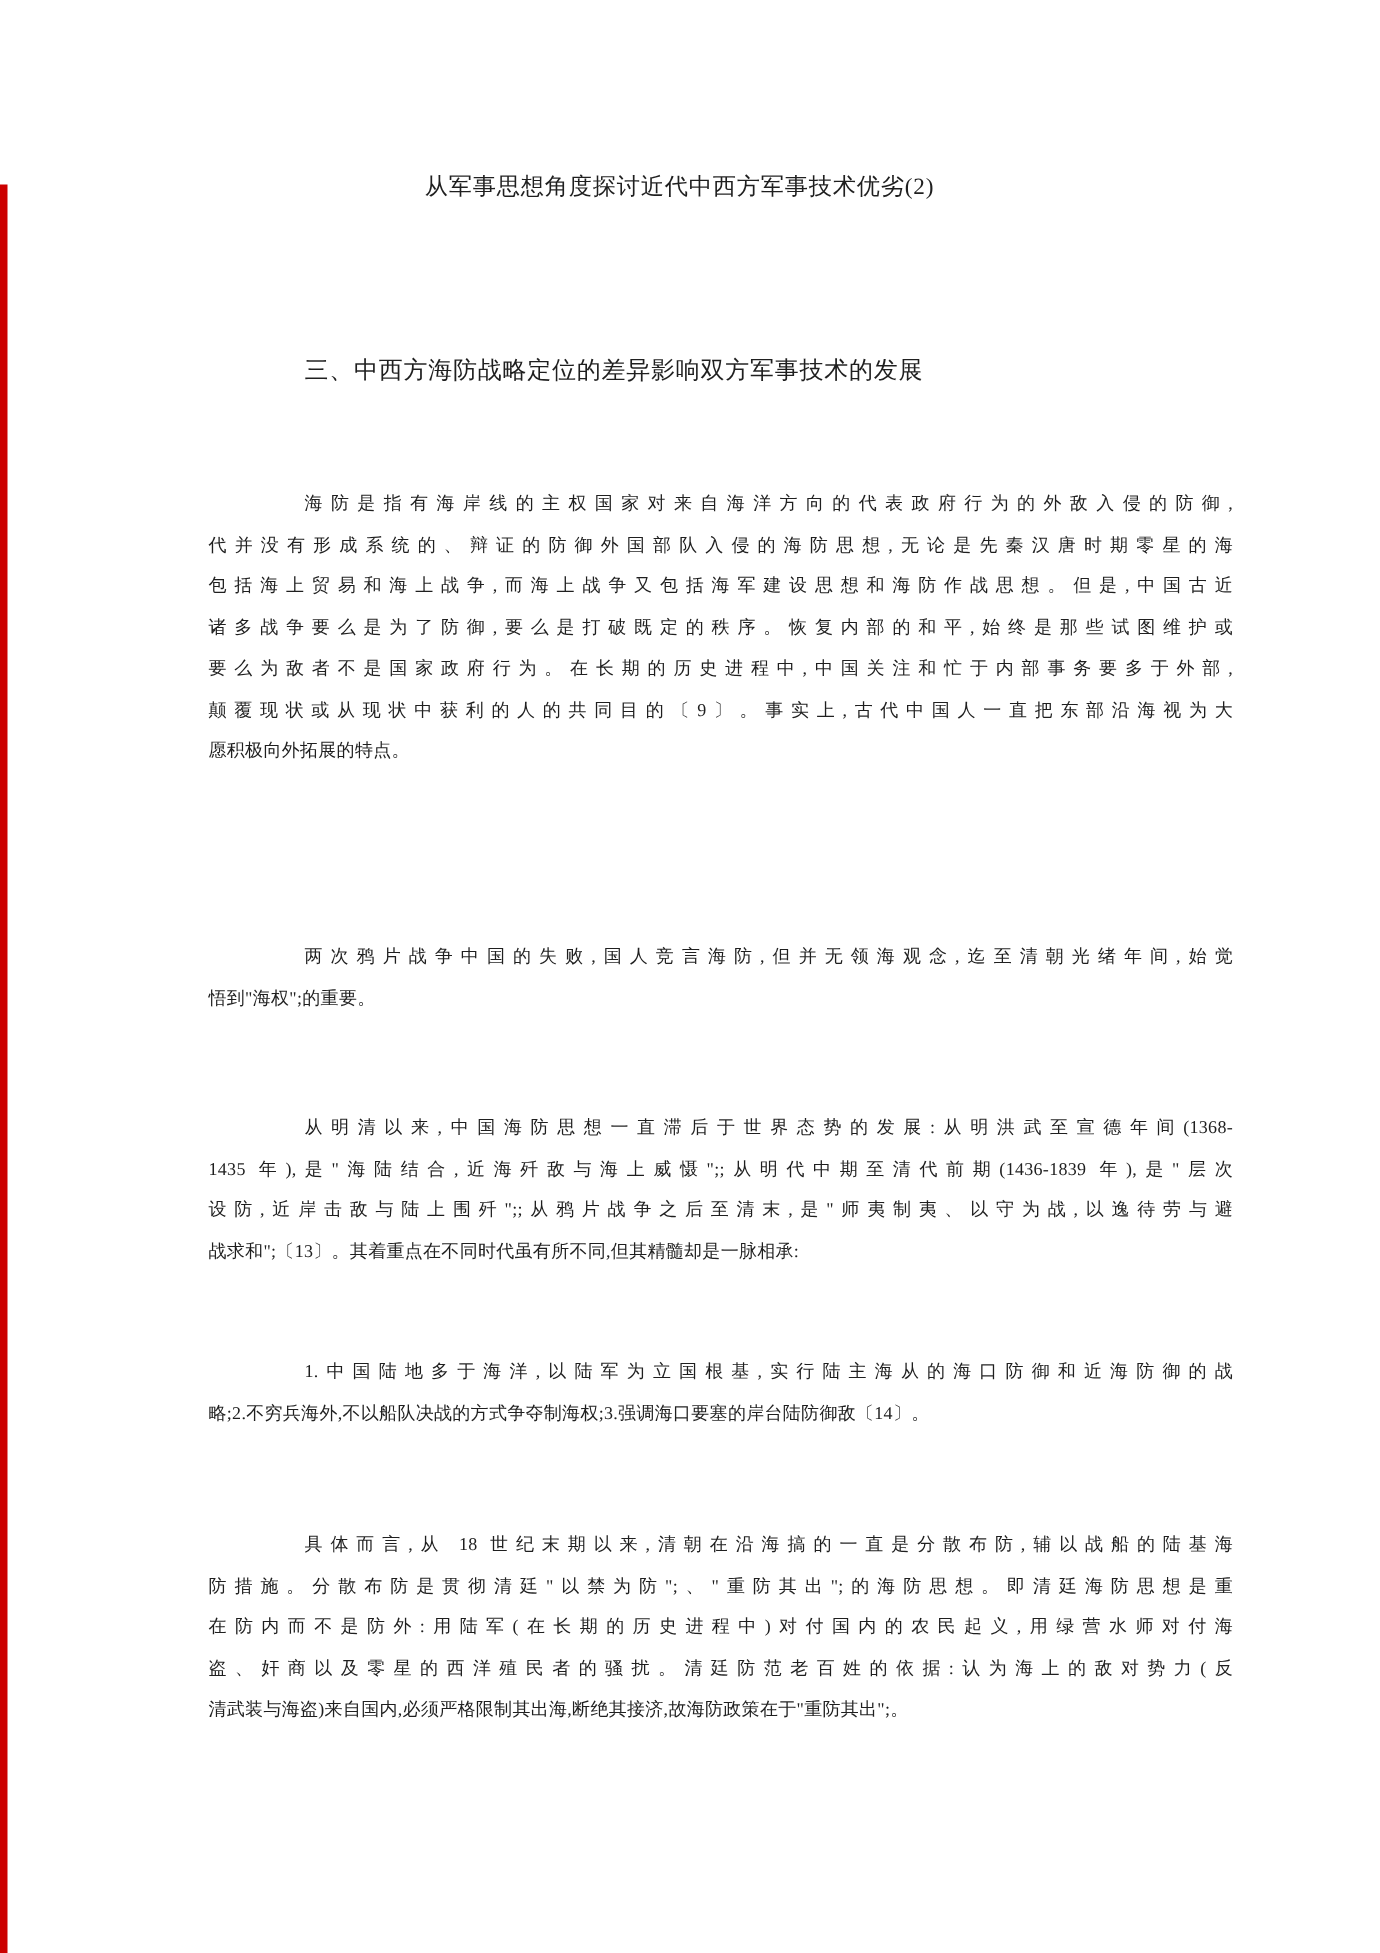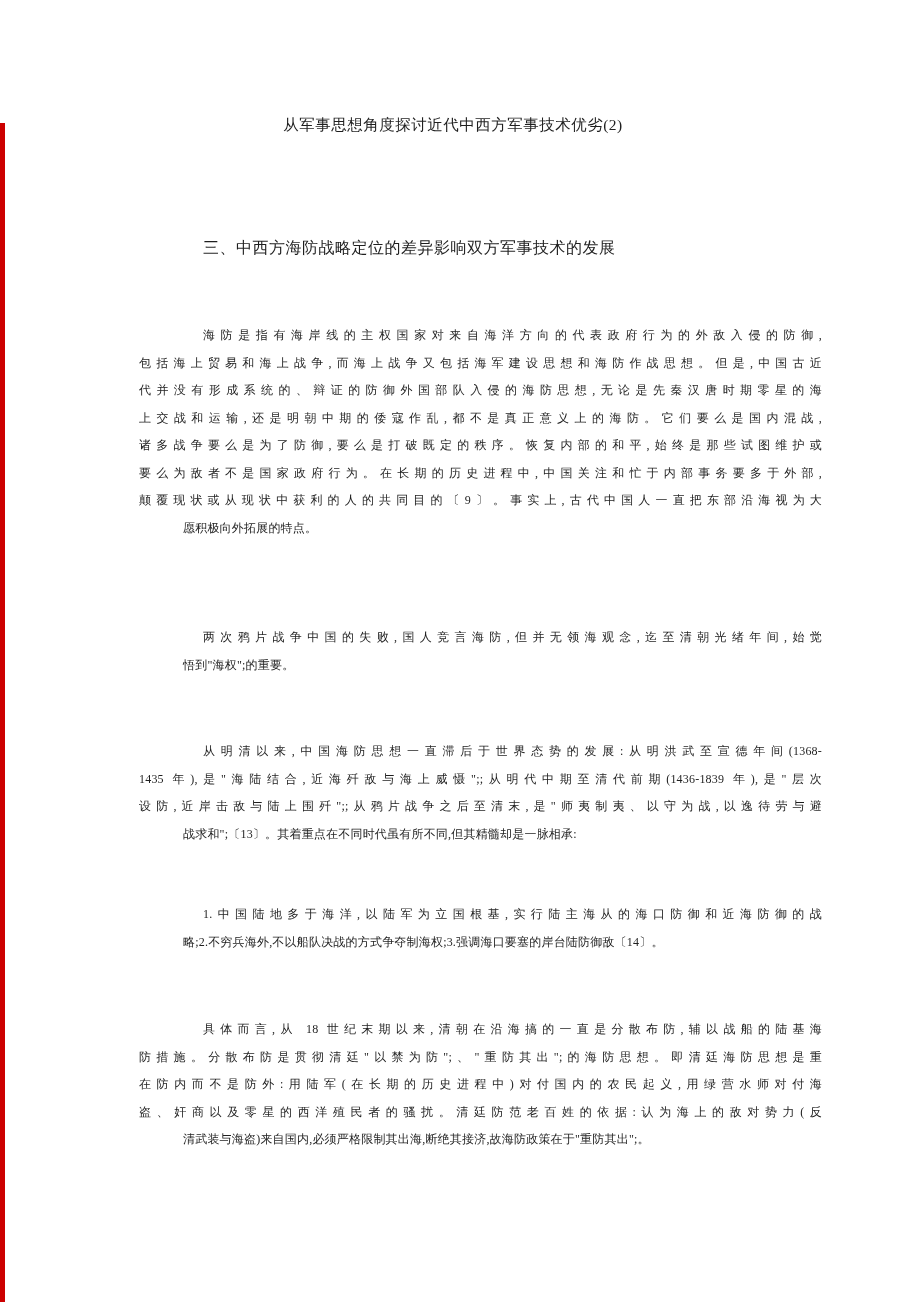--- a/index.html
+++ b/index.html
@@ -55,35 +55,34 @@
     font-size: 12px;
     line-height: 27.5px;
     height: 27.5px;
     text-align: justify;
     text-align-last: justify;
     text-justify: inter-character;
     white-space: nowrap;
     letter-spacing: 0.2px;
   }
   .line.first-line { padding-left: 64px; }
-  .line.last-line { text-align-last: left; margin-left: 44px; }
+  .line.last-line { text-align-last: left; }
 </style>
 </head>
 <body>
 
 <div class="page">
   <div class="accent-bar" style="background: rgb(204, 0, 0);"></div>
   <div class="doc-title">从军事思想角度探讨近代中西方军事技术优劣(2)</div>
   <div class="section-heading">三、中西方海防战略定位的差异影响双方军事技术的发展</div>
   <div class="doc-body">
       <div class="para">
         <div class="line first-line">海防是指有海岸线的主权国家对来自海洋方向的代表政府行为的外敌入侵的防御,</div>
+        <div class="line">代并没有形成系统的、辩证的防御外国部队入侵的海防思想,无论是先秦汉唐时期零星的海</div>
         <div class="line">包括海上贸易和海上战争,而海上战争又包括海军建设思想和海防作战思想。但是,中国古近</div>
-        <div class="line">代并没有形成系统的、辩证的防御外国部队入侵的海防思想,无论是先秦汉唐时期零星的海</div>
-        <div class="line">上交战和运输,还是明朝中期的倭寇作乱,都不是真正意义上的海防。它们要么是国内混战,</div>
         <div class="line">诸多战争要么是为了防御,要么是打破既定的秩序。恢复内部的和平,始终是那些试图维护或</div>
         <div class="line">要么为敌者不是国家政府行为。在长期的历史进程中,中国关注和忙于内部事务要多于外部,</div>
         <div class="line">颠覆现状或从现状中获利的人的共同目的〔9〕。事实上,古代中国人一直把东部沿海视为大</div>
         <div class="line last-line">愿积极向外拓展的特点。</div>
       </div>
       <div class="para">
         <div class="line first-line">两次鸦片战争中国的失败,国人竞言海防,但并无领海观念,迄至清朝光绪年间,始觉</div>
         <div class="line last-line">悟到"海权";的重要。</div>
       </div>
       <div class="para">

